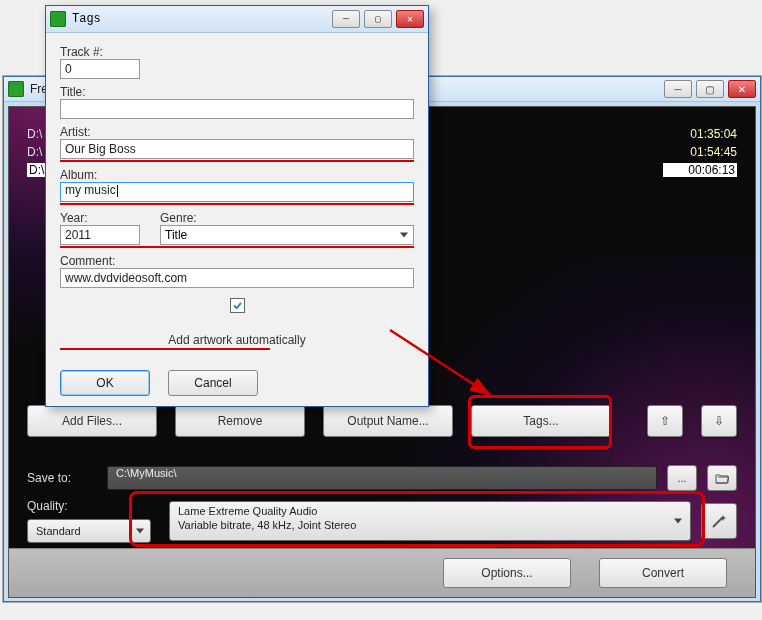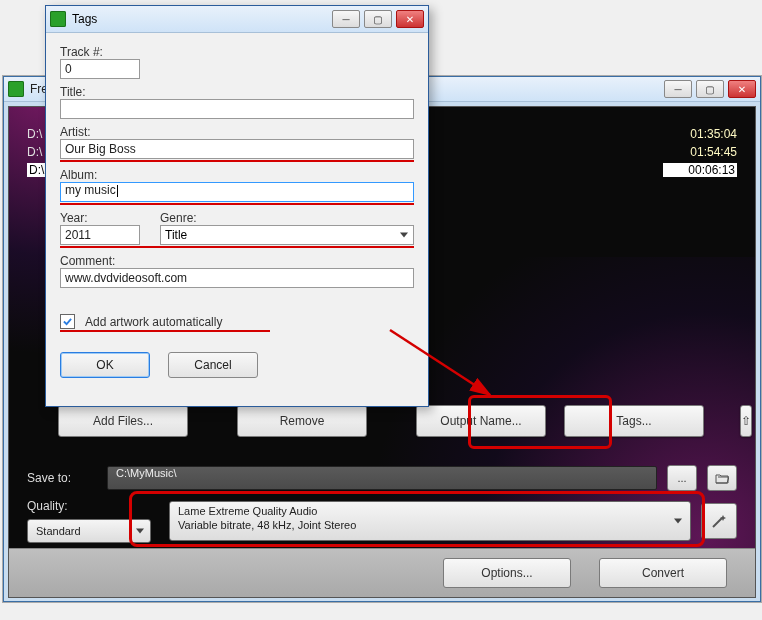--- a/index.html
+++ b/index.html
@@ -113,21 +113,21 @@
   border:1px solid #7a7a7a;
   border-radius:3px;
   box-shadow: 0 1px 2px rgba(0,0,0,.4);
   display:flex;
   align-items:center;
   justify-content:center;
   color:#333;
   font-size:12px;
   padding: 0 14px;
 }
-.flat-btn.wide { min-width: 100px; margin-left: 31px; }
+.flat-btn.wide { min-width: 100px; }
 .flat-btn.tags { min-width: 110px; }
 .icon-btn { width:34px; padding:0; }
 .red-ring-tags {
   position:absolute;
   border:3px solid #d40000;
   border-radius:6px;
   pointer-events:none;
 }
 #ring-tags { left: 459px; top: 288px; width: 138px; height: 48px; }
 
@@ -229,20 +229,21 @@
   box-shadow: 4px 4px 10px rgba(0,0,0,.3);
   z-index: 20;
 }
 .dialog-titlebar {
   height:26px;
   background: linear-gradient(#e8f1fb,#cfe3f7);
   border-bottom:1px solid #a8c0d8;
   display:flex;
   align-items:center;
   padding:0 4px;
+  font-family:Liberation Mono, monospace;
 }
 .dialog-body { padding: 6px 14px 10px 14px; position:relative; }
 .fld-label { color:#333; font-size:12px; margin-top:6px; }
 .fld-input {
   width:100%;
   height:20px;
   border:1px solid #999;
   background:#fff;
   padding:0 4px;
   font-size:12px;
@@ -260,21 +261,21 @@
 }
 .fld-genre .arrow {
   position:absolute; right:5px; top:50%; transform:translateY(-50%);
   width:0;height:0;border-left:4px solid transparent;border-right:4px solid transparent;border-top:5px solid #444;
 }
 .row-yg { display:flex; gap:20px; }
 .row-yg > div:last-child { flex:1; }
 .red-under {
   height:2px; background:#d40000; margin-top:1px;
 }
-.chk-row { display:flex; align-items:center; gap:10px; margin-top:26px; font-size:12px; color:#333;}
+.chk-row { display:flex; align-items:center; gap:20px; margin-top:10px; font-size:12px; color:#333;flex-direction:column;}
 .chk-box {
   width:13px; height:13px; border:1px solid #666; background:#fff;
   display:flex; align-items:center; justify-content:center;
 }
 .chk-box .tick {
   width:9px; height:9px; display:block;
 }
 .dlg-buttons {
   display:flex; gap:18px; justify-content:flex-start; margin-top:20px;
 }

